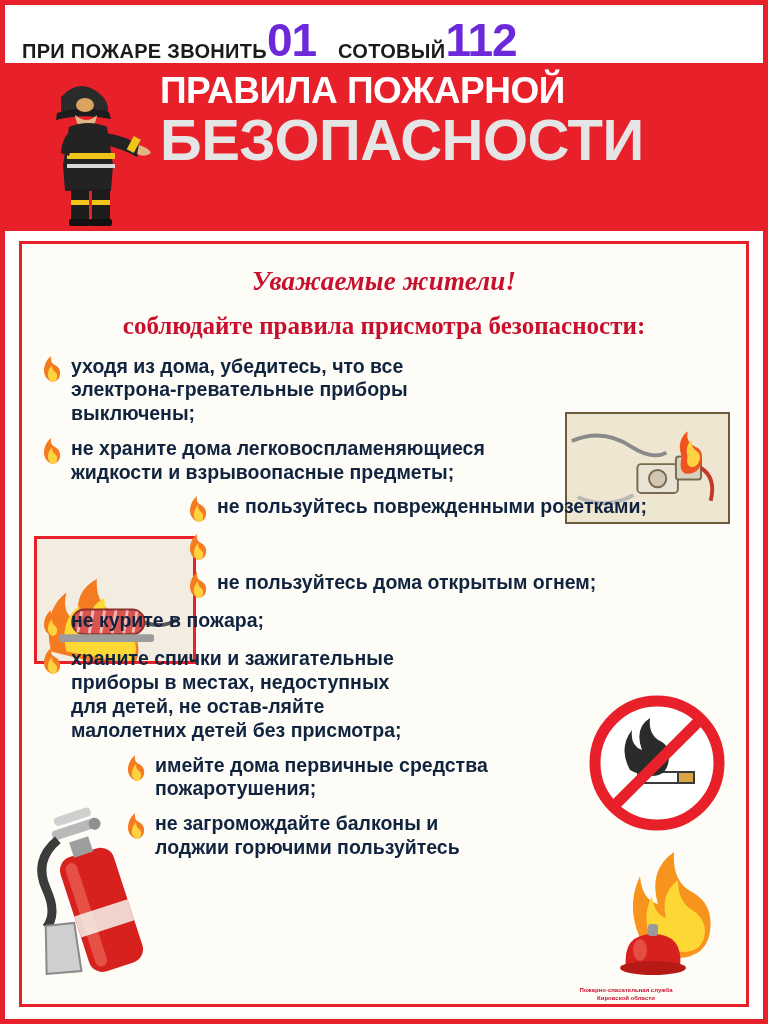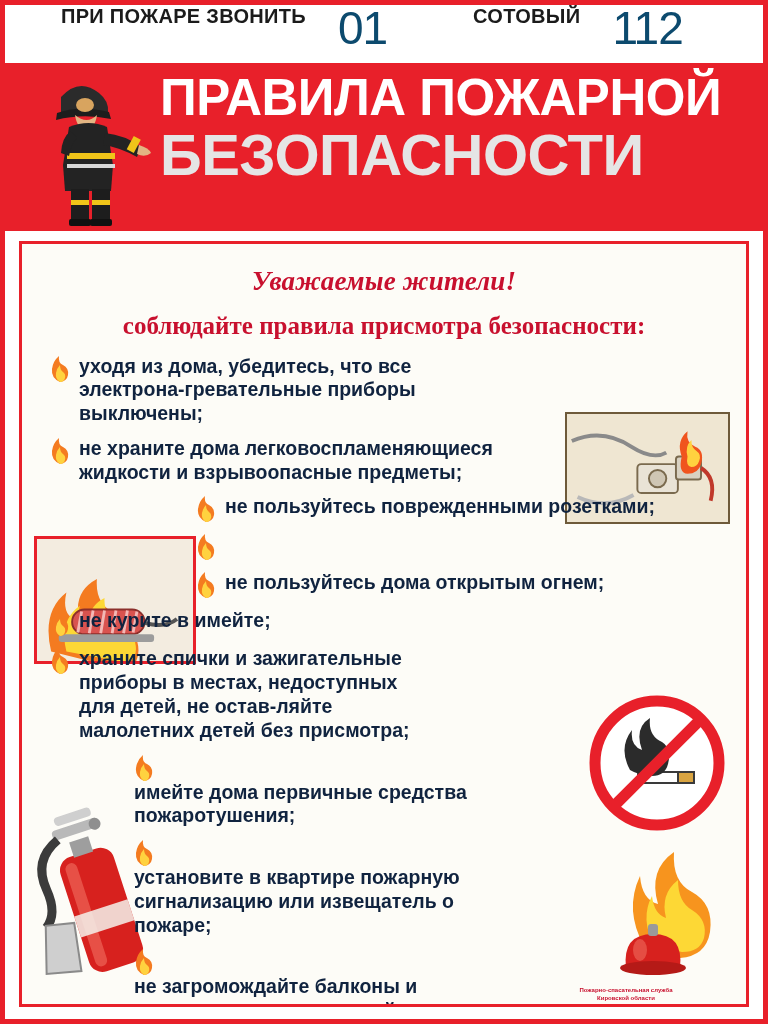--- a/index.html
+++ b/index.html
@@ -23,37 +23,37 @@
     border: 5px solid #e8202a;
     overflow: hidden;
   }
 
   
   .phone-strip {
     position: relative;
     height: 58px;
     background: #ffffff;
     display: flex;
-    align-items: flex-start;
+    align-items: flex-end;
     justify-content: flex-start;
-    padding: 0 14px 0 56px;
+    padding: 0 14px 0 17px;
     box-sizing: border-box;
-    gap: 32px;
+    gap: 0;
   }
   .phone-label {
     font-size: 20px;
     font-weight: bold;
     color: #1b1b1b;
     letter-spacing: 0.3px;
     text-transform: uppercase;
   }
   .phone-number {
     font-size: 46px;
-    font-weight: normal;
-    color: #0c4a6e;
+    font-weight: bold;
+    color: #6d28d9;
     line-height: 1;
     letter-spacing: -1px;
   }
   .phone-spacer { flex: 0 0 22px; }
 
   
   .title-band {
     position: relative;
     height: 168px;
     background: #e8202a;
@@ -61,21 +61,21 @@
     display: flex;
     align-items: center;
   }
   .title-texts {
     position: absolute;
     left: 155px;
     right: 10px;
     top: 8px;
   }
   .title-line1 {
-    font-size: 51px;
+    font-size: 37px;
     font-weight: bold;
     color: #ffffff;
     line-height: 1.06;
     letter-spacing: -0.5px;
     text-transform: uppercase;
   }
   .title-line2 {
     font-size: 58px;
     font-weight: bold;
     color: #e5e5e5;
@@ -123,21 +123,21 @@
     font-family: "Liberation Serif", serif;
     font-weight: bold;
     font-size: 25px;
     line-height: 1.18;
     margin: 0 0 14px 0;
   }
   .subtitle .u { text-decoration: underline; }
 
   .rules {
     position: relative;
-    margin: 8px;
+    margin: 0;
     padding: 0;
     list-style: none;
   }
   .rule {
     position: relative;
     display: flex;
     align-items: flex-start;
     margin-bottom: 11px;
   }
   .rule-text {
@@ -151,21 +151,21 @@
     flex: 0 0 auto;
     width: 20px;
     height: 26px;
     margin: 1px 9px 0 0;
     position: relative;
   }
 
   
   .ind-0 { margin-left: 4px; }
   .ind-1 { margin-left: 150px; text-align: center; }
-  .ind-2 { margin-left: 88px; flex-direction: column; }
+  .ind-2 { margin-left: 88px; }
 
   
   .w-right-img { max-width: 440px; }
   .w-mid { max-width: 400px; }
   .w-narrow { max-width: 345px; }
   .w-wide { max-width: 480px; }
 
   
   .ill {
     position: absolute;
@@ -416,21 +416,21 @@
         <span class="rule-text w-wide">не пользуйтесь дома открытым огнем;</span>
       </li>
 
       <li class="rule ind-0">
         <span class="flame">
           <svg viewBox="0 0 20 26" width="20" height="26">
             <path d="M10 26 q-9 -4 -8 -13 q1 -8 7 -13 q-1 7 4 9 q6 3 5 10 q-1 6 -8 7 z" fill="#f47b20"></path>
             <path d="M10 26 q-5 -3 -4 -9 q1 -5 4 -8 q0 5 3 7 q3 2 2 6 q-1 4 -5 4 z" fill="#ffd23f"></path>
           </svg>
         </span>
-        <span class="rule-text w-mid">не курите в имейте;</span>
+        <span class="rule-text w-mid">не курите в пожара;</span>
       </li>
 
       <li class="rule ind-0">
         <span class="flame">
           <svg viewBox="0 0 20 26" width="20" height="26">
             <path d="M10 26 q-9 -4 -8 -13 q1 -8 7 -13 q-1 7 4 9 q6 3 5 10 q-1 6 -8 7 z" fill="#f47b20"></path>
             <path d="M10 26 q-5 -3 -4 -9 q1 -5 4 -8 q0 5 3 7 q3 2 2 6 q-1 4 -5 4 z" fill="#ffd23f"></path>
           </svg>
         </span>
         <span class="rule-text w-narrow">храните спички и зажигательные приборы в местах, недоступных для детей, не остав-ляйте малолетних детей без присмотра;</span>
@@ -439,29 +439,20 @@
       <li class="rule ind-2">
         <span class="flame">
           <svg viewBox="0 0 20 26" width="20" height="26">
             <path d="M10 26 q-9 -4 -8 -13 q1 -8 7 -13 q-1 7 4 9 q6 3 5 10 q-1 6 -8 7 z" fill="#f47b20"></path>
             <path d="M10 26 q-5 -3 -4 -9 q1 -5 4 -8 q0 5 3 7 q3 2 2 6 q-1 4 -5 4 z" fill="#ffd23f"></path>
           </svg>
         </span>
         <span class="rule-text w-wide">имейте дома первичные средства пожаротушения;</span>
       </li>
 
-      <li class="rule ind-2">
-        <span class="flame">
-          <svg viewBox="0 0 20 26" width="20" height="26">
-            <path d="M10 26 q-9 -4 -8 -13 q1 -8 7 -13 q-1 7 4 9 q6 3 5 10 q-1 6 -8 7 z" fill="#f47b20"></path>
-            <path d="M10 26 q-5 -3 -4 -9 q1 -5 4 -8 q0 5 3 7 q3 2 2 6 q-1 4 -5 4 z" fill="#ffd23f"></path>
-          </svg>
-        </span>
-        <span class="rule-text w-narrow">установите в квартире пожарную сигнализацию или извещатель о пожаре;</span>
-      </li>
 
       <li class="rule ind-2">
         <span class="flame">
           <svg viewBox="0 0 20 26" width="20" height="26">
             <path d="M10 26 q-9 -4 -8 -13 q1 -8 7 -13 q-1 7 4 9 q6 3 5 10 q-1 6 -8 7 z" fill="#f47b20"></path>
             <path d="M10 26 q-5 -3 -4 -9 q1 -5 4 -8 q0 5 3 7 q3 2 2 6 q-1 4 -5 4 z" fill="#ffd23f"></path>
           </svg>
         </span>
         <span class="rule-text w-narrow">не загромождайте балконы и лоджии горючими пользуйтесь</span>
       </li>

